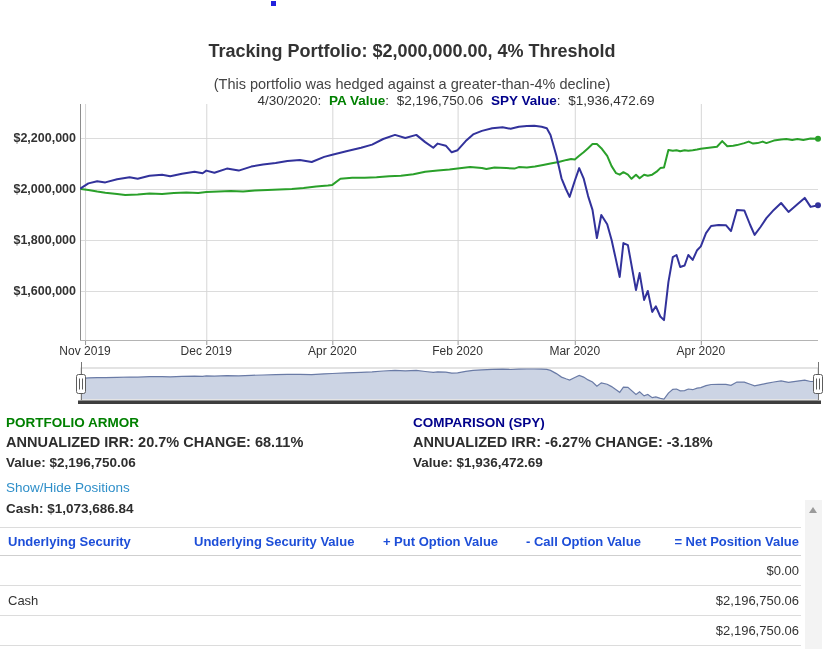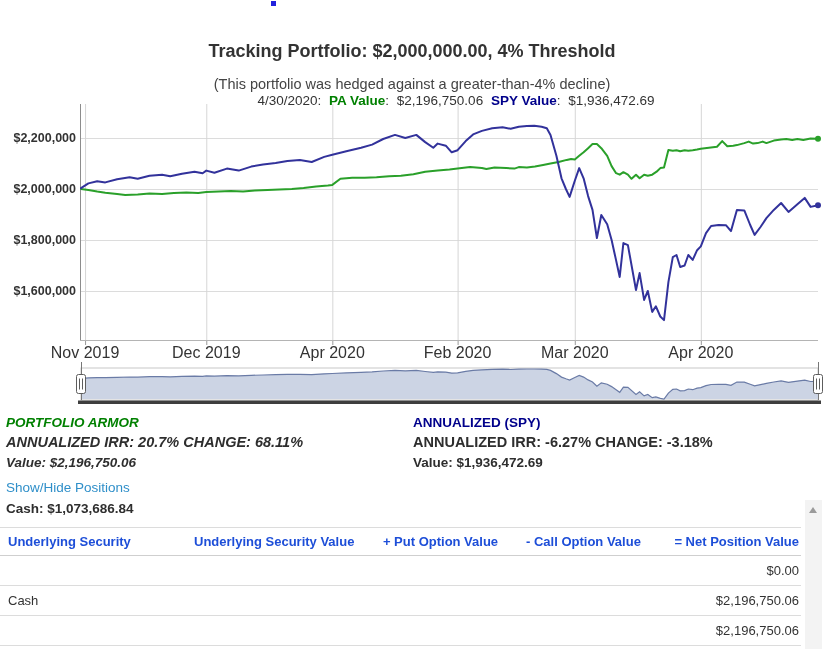--- a/index.html
+++ b/index.html
@@ -1,31 +1,31 @@
 <!DOCTYPE html>
 <html><head>
 <meta charset="utf-8">
 <style>
   html,body{margin:0;padding:0;background:#fff;}
   #screen{position:relative;width:824px;height:649px;background:#fff;overflow:hidden;
     font-family:"Liberation Sans","DejaVu Sans",sans-serif;color:#333;}
   #chart-svg{position:absolute;left:0;top:0;z-index:1;}
   #axis-labels{position:absolute;left:0;top:0;width:824px;height:649px;z-index:2;pointer-events:none;}
   .y-tick{position:absolute;left:2px;width:74px;text-align:right;font-size:12.5px;color:#333;font-weight:bold;}
-  .x-tick{position:absolute;top:344px;transform:translateX(-50%);font-size:16px;color:#333;white-space:nowrap;}
+  .x-tick{position:absolute;top:344px;transform:translateX(-50%);font-size:12px;color:#333;white-space:nowrap;}
   #top-dot{position:absolute;left:271px;top:1px;width:5px;height:5px;background:#2222dd;z-index:3;}
   #page-title{position:absolute;left:0;top:41px;width:824px;text-align:center;font-size:18px;font-weight:bold;color:#333;z-index:3;}
   #chart-subtitle{position:absolute;left:0;top:76px;width:824px;text-align:center;font-size:14.5px;color:#444;z-index:3;}
   #crosshair-line{position:absolute;left:456px;top:93px;transform:translateX(-50%);font-size:13.5px;color:#333;white-space:nowrap;z-index:3;}
   .ch-seg{margin-left:4px;}
   .ch-seg:first-child{margin-left:0;}
   .green-bold{color:#008000;font-weight:bold;}
   .navy-bold{color:#00008b;font-weight:bold;}
   .stats-block{position:absolute;z-index:3;}
-  #pa-stats{left:6px;top:413px;font-style:italic;}
+  #pa-stats{left:6px;top:413px;}
   #spy-stats{left:413px;top:413px;}
   .stats-heading{font-size:13.5px;font-weight:bold;line-height:19px;}
   #pa-stats .stats-heading{color:#008000;}
   #spy-stats .stats-heading{color:#00008b;}
   .stats-irr{font-size:14.5px;font-weight:bold;color:#2e2e2e;line-height:21px;}
   .stats-value{font-size:13.5px;font-weight:bold;color:#2e2e2e;line-height:20px;}
   #positions-link{position:absolute;left:6px;top:480px;font-size:13.5px;color:#2f8fc9;cursor:pointer;z-index:3;}
   #cash-line{position:absolute;left:6px;top:501px;font-size:13.5px;font-weight:bold;color:#2e2e2e;z-index:3;}
   #positions-table{position:absolute;left:0;top:527px;width:801px;border-collapse:collapse;z-index:3;
     font-size:13px;color:#333;border-top:1px solid #dcdcdc;}
@@ -109,21 +109,21 @@
     <span class="ch-seg">$1,936,472.69</span>
   </div>
 
   <div id="pa-stats" class="stats-block">
     <div class="stats-heading">PORTFOLIO ARMOR</div>
     <div class="stats-irr">ANNUALIZED IRR: 20.7% CHANGE: 68.11%</div>
     <div class="stats-value">Value: $2,196,750.06</div>
   </div>
 
   <div id="spy-stats" class="stats-block">
-    <div class="stats-heading">ANNUALIZED (SPY)</div>
+    <div class="stats-heading">COMPARISON (SPY)</div>
     <div class="stats-irr">ANNUALIZED IRR: -6.27% CHANGE: -3.18%</div>
     <div class="stats-value">Value: $1,936,472.69</div>
   </div>
 
   <div id="positions-link">Show/Hide Positions</div>
   <div id="cash-line">Cash: $1,073,686.84</div>
 
   <table id="positions-table">
     <thead>
         <tr id="pt-head-row">

